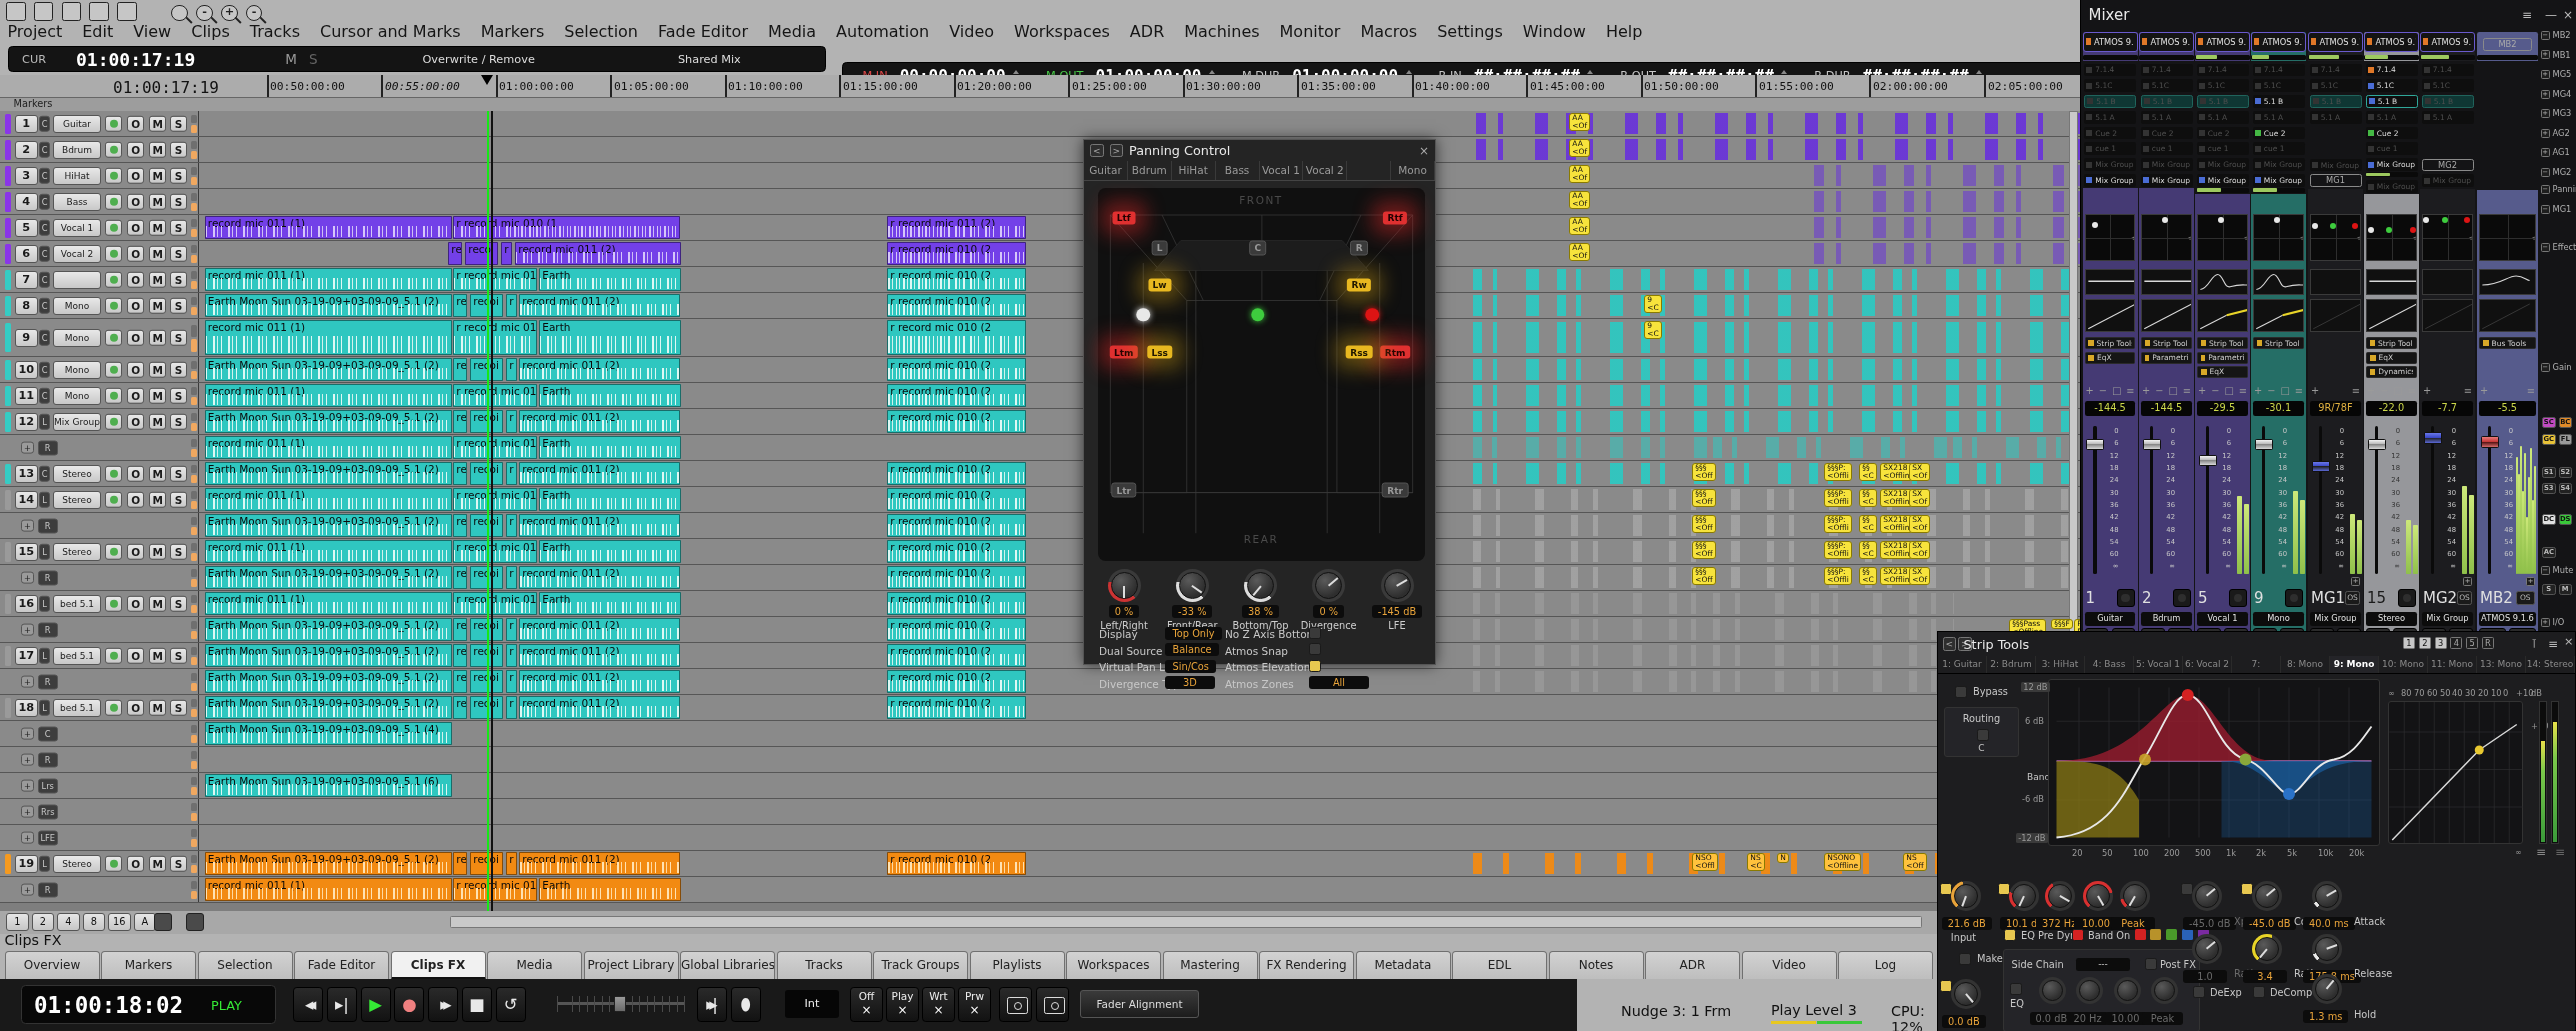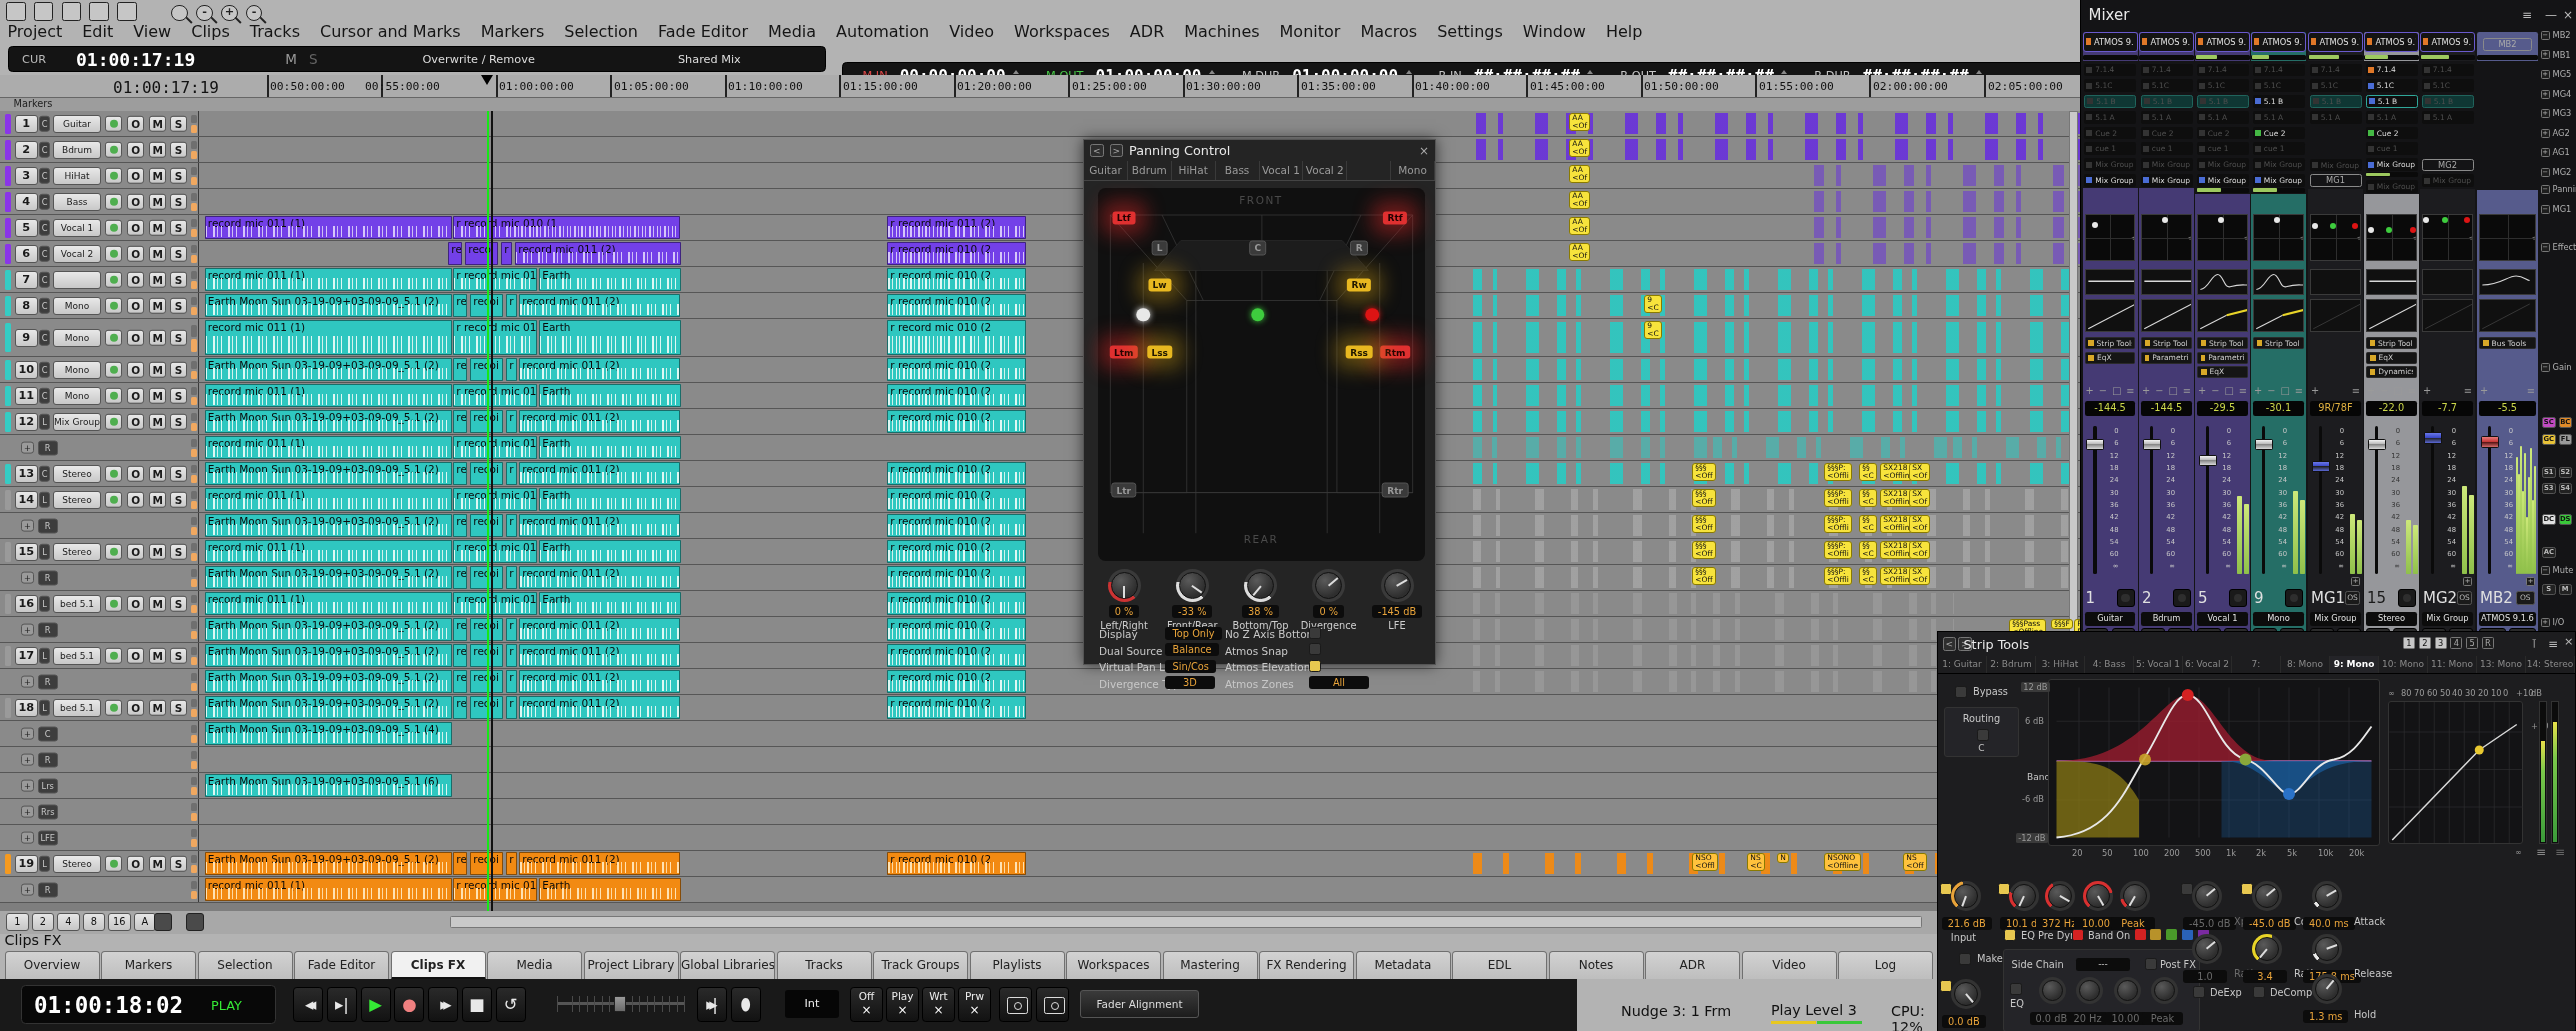--- a/index.html
+++ b/index.html
@@ -272,21 +272,21 @@
       </div>
   </div>
 
   <div id="ruler" class="abs">
     <span class="abs" style="left:10.5px;top:20px;font-size:11.3px;color:#111;">Main :Frames</span>
     <span class="abs mono" style="left:113px;top:3px;font-size:16px;color:#111;">01:00:17:19</span>
     <div id="ruler-ticks">
         <div class="tick" style="left: 267px;"></div>
         <div class="tick-label mono" style="left: 270px;">00:50:00:00</div>
         <div class="tick" style="left: 381px;"></div>
-        <div class="tick-label mono" style="left: 365px;">00:55:00:00</div>
+        <div class="tick-label mono" style="left: 385px; font-style: italic;">00:55:00:00</div>
         <div class="tick" style="left: 496px;"></div>
         <div class="tick-label mono" style="left: 499px;">01:00:00:00</div>
         <div class="tick" style="left: 610px;"></div>
         <div class="tick-label mono" style="left: 614px;">01:05:00:00</div>
         <div class="tick" style="left: 725px;"></div>
         <div class="tick-label mono" style="left: 728px;">01:10:00:00</div>
         <div class="tick" style="left: 839px;"></div>
         <div class="tick-label mono" style="left: 843px;">01:15:00:00</div>
         <div class="tick" style="left: 954px;"></div>
         <div class="tick-label mono" style="left: 957px;">01:20:00:00</div>

